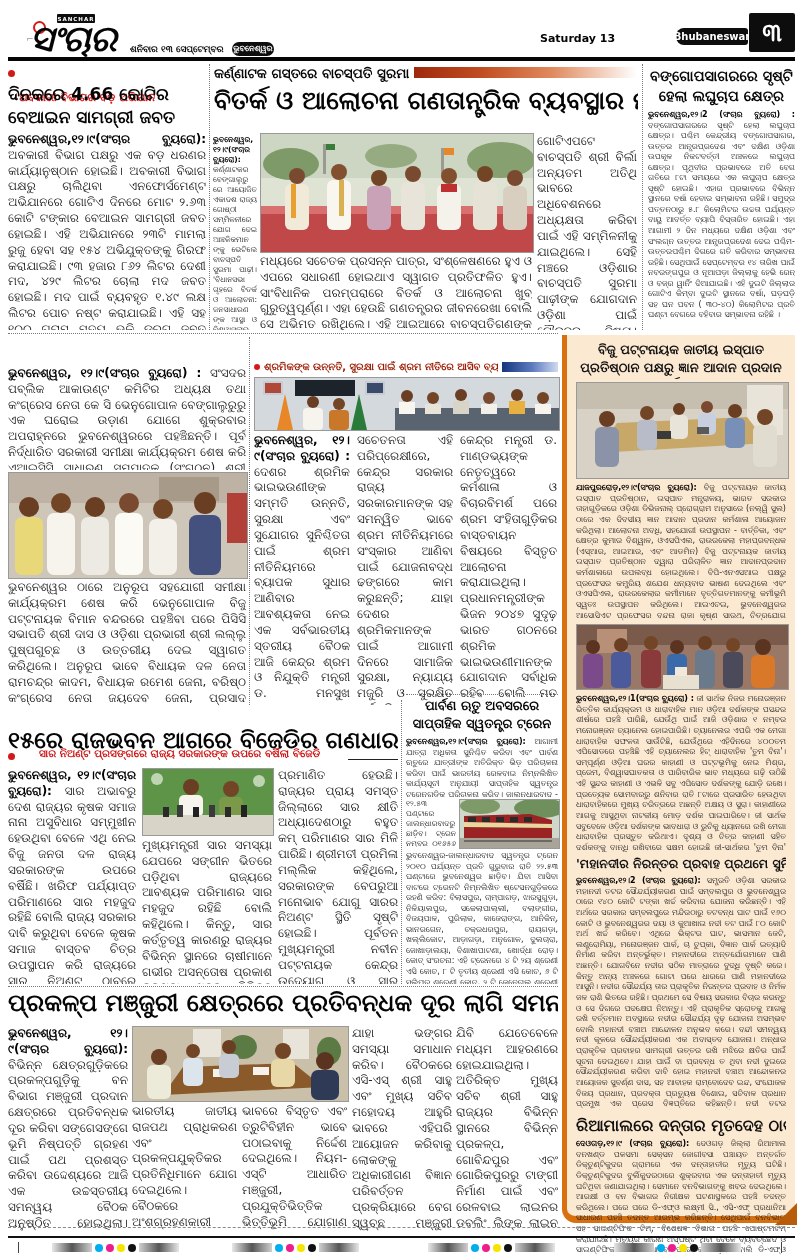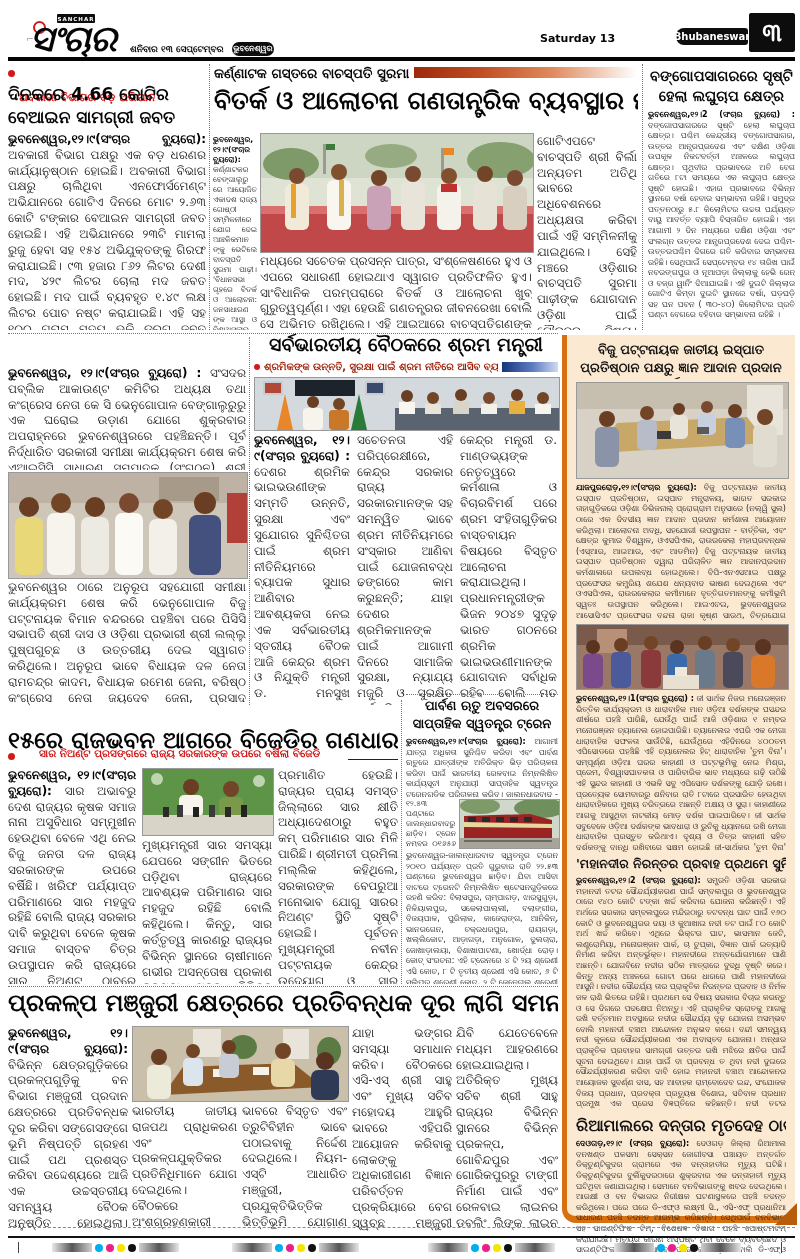--- a/index.html
+++ b/index.html
@@ -136,21 +136,20 @@
         <rect x="140" y="46" width="28" height="56" rx="7" fill="#f2f0e8"></rect>
       <circle cx="196" cy="30" r="11" fill="#6a3e22"></circle>
         <rect x="180" y="42" width="32" height="60" rx="8" fill="#44507e"></rect>
       <rect x="218" y="20" width="20" height="50" fill="#b04038"></rect>
     </svg>
   </div>
   <div class="abs body-txt" style="left:8px;top:580px;width:238px;height:126px;">ଭୁବନେଶ୍ୱର ଠାରେ ଅନୁରୂପ ସହଯୋଗୀ ସମୀକ୍ଷା କାର୍ଯ୍ୟକ୍ରମ ଶେଷ କରି ଭେନୁଗୋପାଳ ବିଜୁ ପଟ୍ଟନାୟକ ବିମାନ ବନ୍ଦରରେ ପହଞ୍ଚିବା ପରେ ପିସିସି ସଭାପତି ଶ୍ରୀ ଦାସ ଓ ଓଡ଼ିଶା ପ୍ରଭାରୀ ଶ୍ରୀ ଲଲ୍ଲୁ ପୁଷ୍ପଗୁଚ୍ଛ ଓ ଉତ୍ତରୀୟ ଦେଇ ସ୍ୱାଗତ କରିଥିଲେ। ଅନୁରୂପ ଭାବେ ବିଧାୟକ ଦଳ ନେତା ରାମଚନ୍ଦ୍ର କାଦମ, ବିଧାୟକ ରମେଶ ଜେନା, ବରିଷ୍ଠ କଂଗ୍ରେସ ନେତା ଜୟଦେବ ଜେନା, ପ୍ରସାଦ ହରିଚନ୍ଦନ, ଶେଖ ପଞ୍ଚାନୟକ, ସିଦ୍ଧାର୍ଥ ସ୍ୱରୂପ ଦାସ, ଚନ୍ଦ୍ରଶେଖର ପଞ୍ଚାନାୟକ, ମିଳନିକା ବାରିକପାଡ଼ି, ଅରବିନ୍ଦ ଦାସ, ବିଶ୍ୱଜିତ ଦାସ, ଶାରିବ ନାୟକ, ରଜନୀ ପଞ୍ଚାନାୟକ, ପ୍ରତାପ ମହାପାତ୍ର, ରେଜୀ ମଝାରି, ଅଜୟ ମହାନ୍ତି, ତାପସ ମହାପାତ୍ର, ଅଜୟ ସାହୁ, ମହେନ୍ଦ୍ର ସୁଲେମାନ, ଆଲୋକ ଦାସ, ବଳରାମ କର, ସୁରଞ୍ଜନ ରାଉତ, କଳ୍ପତରୁ ସାମନ୍ତ, ଅମରେଶ ପଟେଲ, ଶ୍ରୀମତୀ ପଦ୍ମିନୀ ଏବଂ ପ୍ରମୁଖ ମଧ୍ୟ ସ୍ୱାଗତ କରିଥିଲେ। ରାଜ୍ୟ ଯୁବ କଂଗ୍ରେସ ସଭାପତି ଶେଖ ପାହଳ ନେତୃତ୍ୱରେ ବହୁ ଯୁବ କଂଗ୍ରେସ କର୍ମୀ ଏକ ମୋଟର ସାଇକେଲ ଶୋଭାଯାତ୍ରାରେ ପାଛୋଟି ନେଇଥିଲେ।</div>
 
   <div class="abs vsep" style="left:249px;top:337px;height:368px;"></div>
 
-  <div class="abs hl" style="left:254px;top:333px;width:304px;height:26px;font-size:19px;text-align:center;white-space:nowrap;">ସର୍ବଭାରତୀୟ ବୈଠକରେ ଶ୍ରମ ମନ୍ତ୍ରୀ</div>
   <div class="abs" style="left:254px;top:360px;width:304px;height:14px;display:flex;align-items:center;">
     <span class="kicker-dot" style="width:6px;height:6px;"></span>
     <span style="font-size:10px;font-weight:bold;color:#9c1a00;white-space:nowrap;overflow:hidden;flex:1;">ଶ୍ରମିକଙ୍କ ଉନ୍ନତି, ସୁରକ୍ଷା ପାଇଁ ଶ୍ରମ ନୀତିରେ ଆସିବ ବ୍ୟାପକ ସୁଧାର</span>
     <span class="blue-grad" style="width:56px;height:10px;margin-left:4px;flex:0 0 auto;"></span>
   </div>
   <div class="abs photo" style="left:254px;top:377px;width:304px;height:52px;">
     <svg viewBox="0 0 304 52" preserveAspectRatio="none">
       <rect width="304" height="52" fill="#d4d9de"></rect>
       <rect x="40" y="2" width="60" height="16" fill="#1d232b"></rect>
       <rect x="8" y="3" width="20" height="14" fill="#c8ccd2"></rect>

